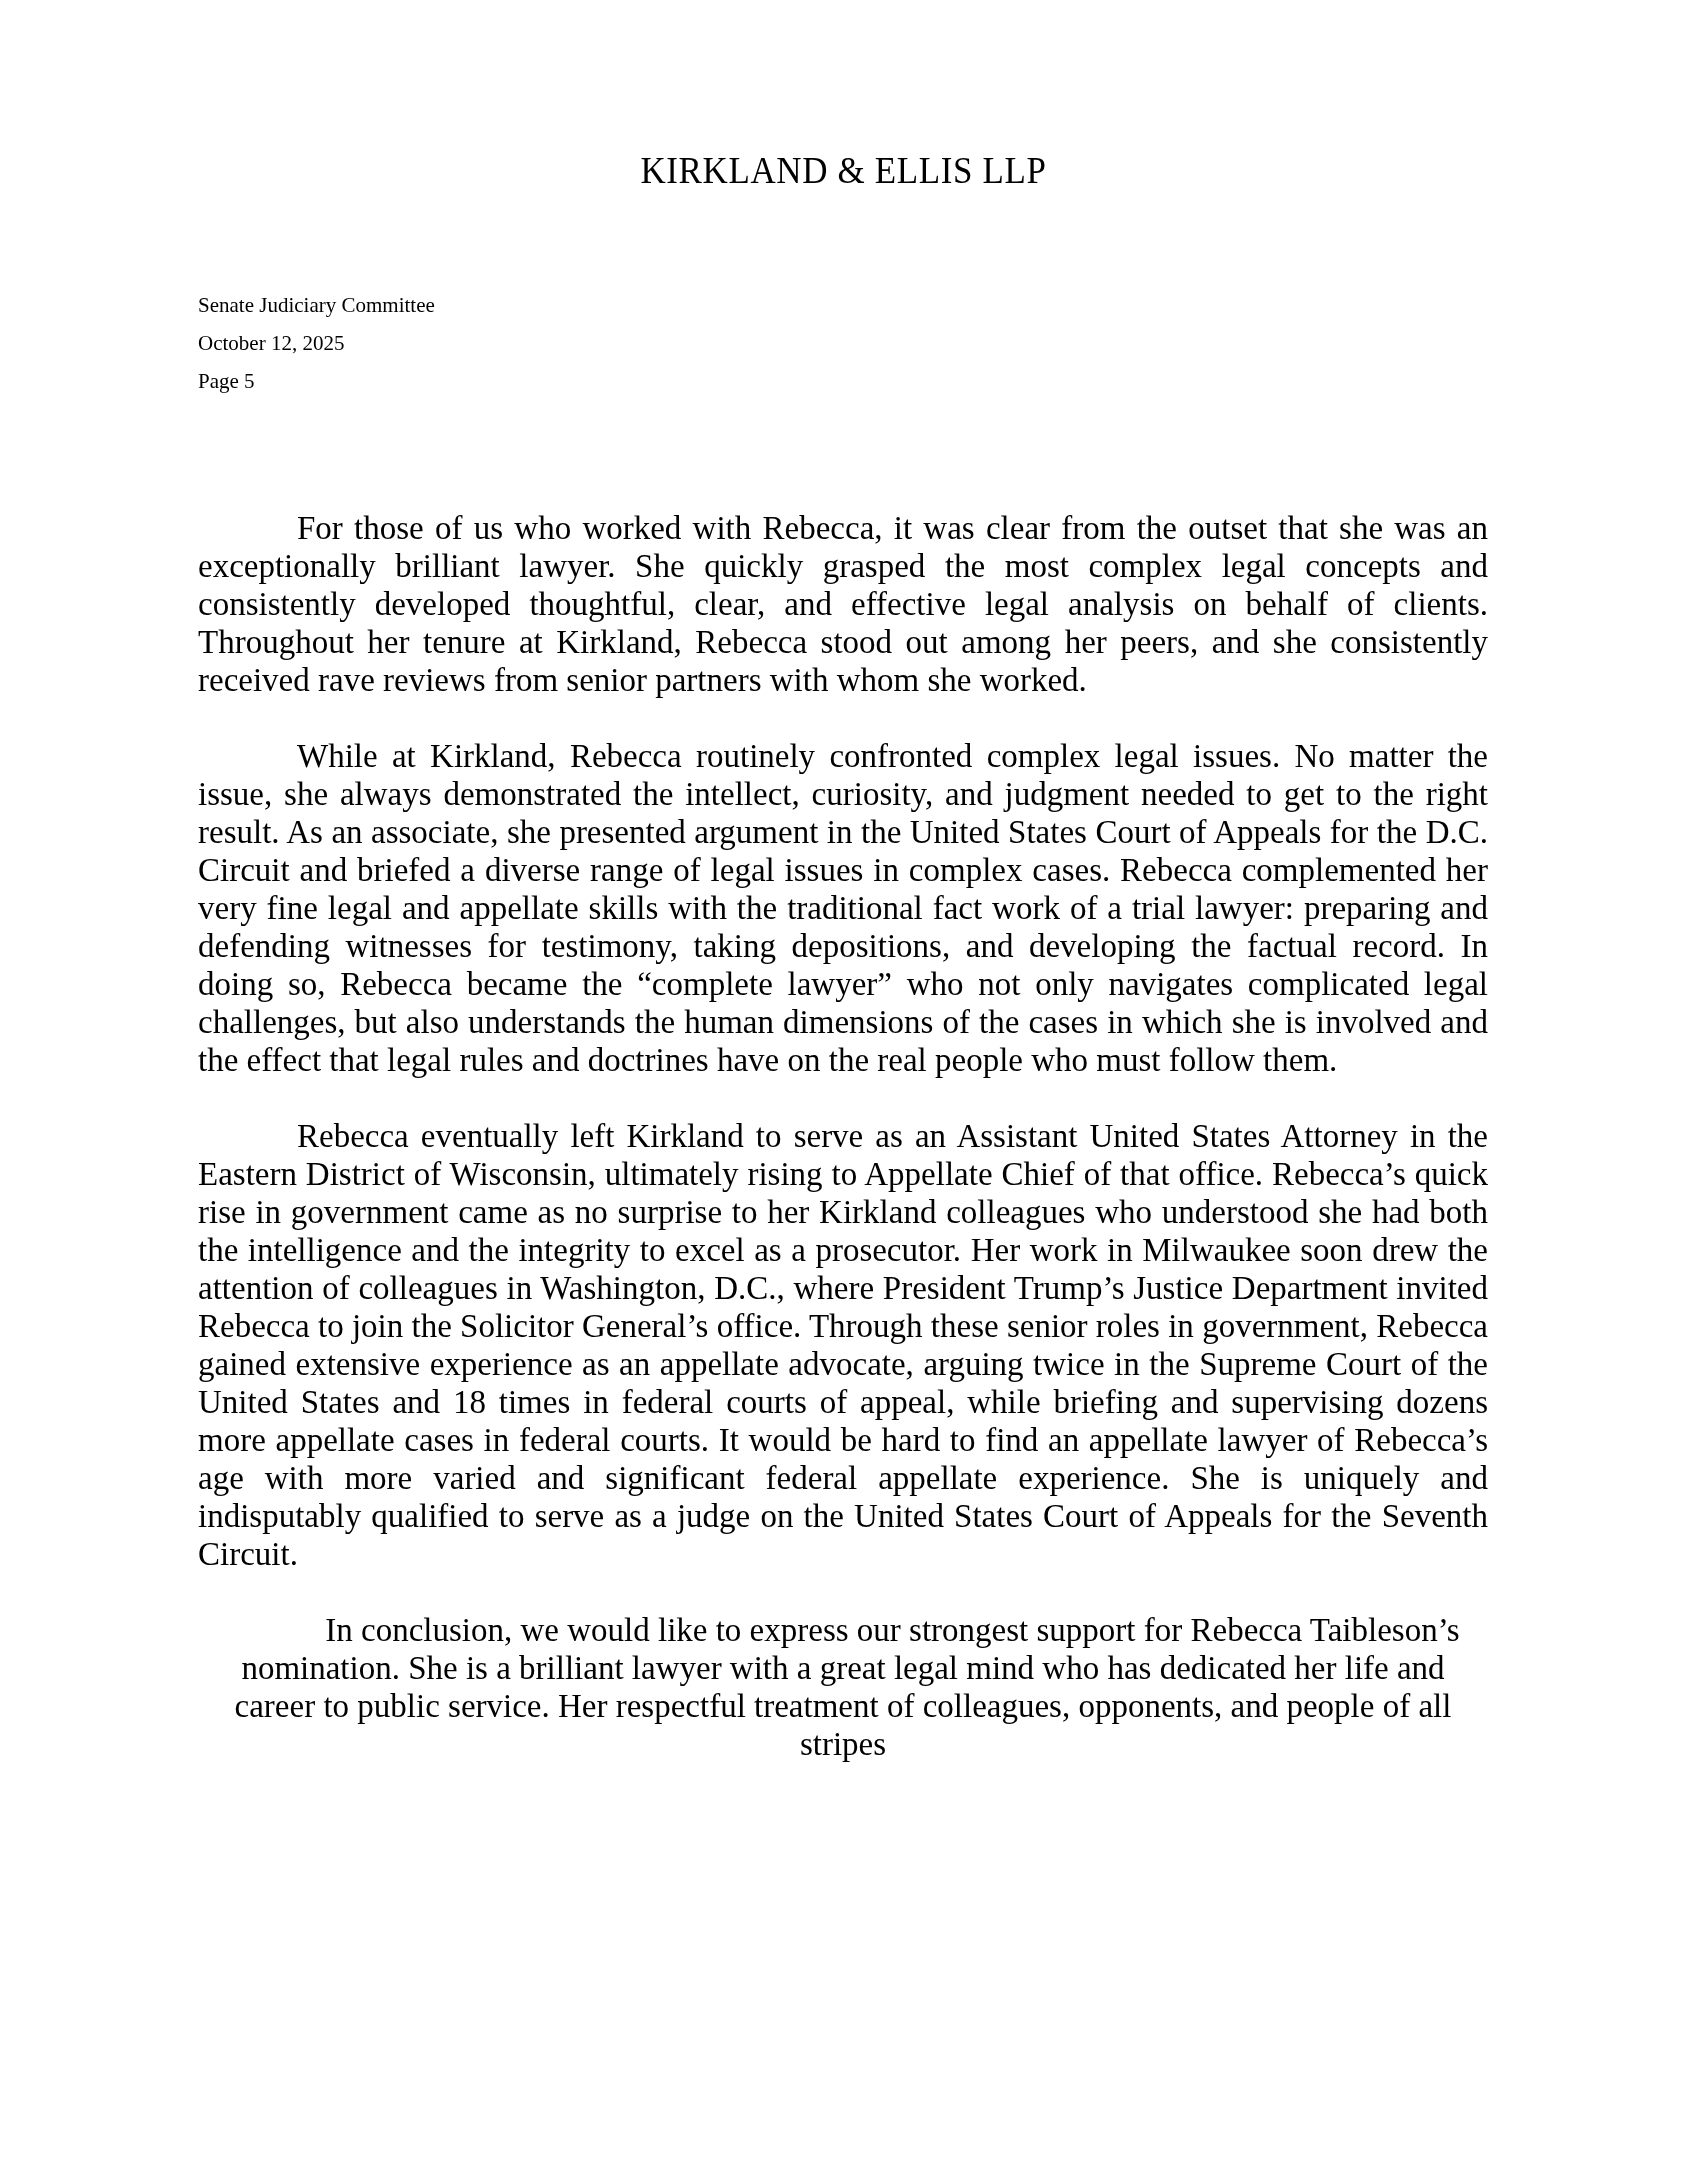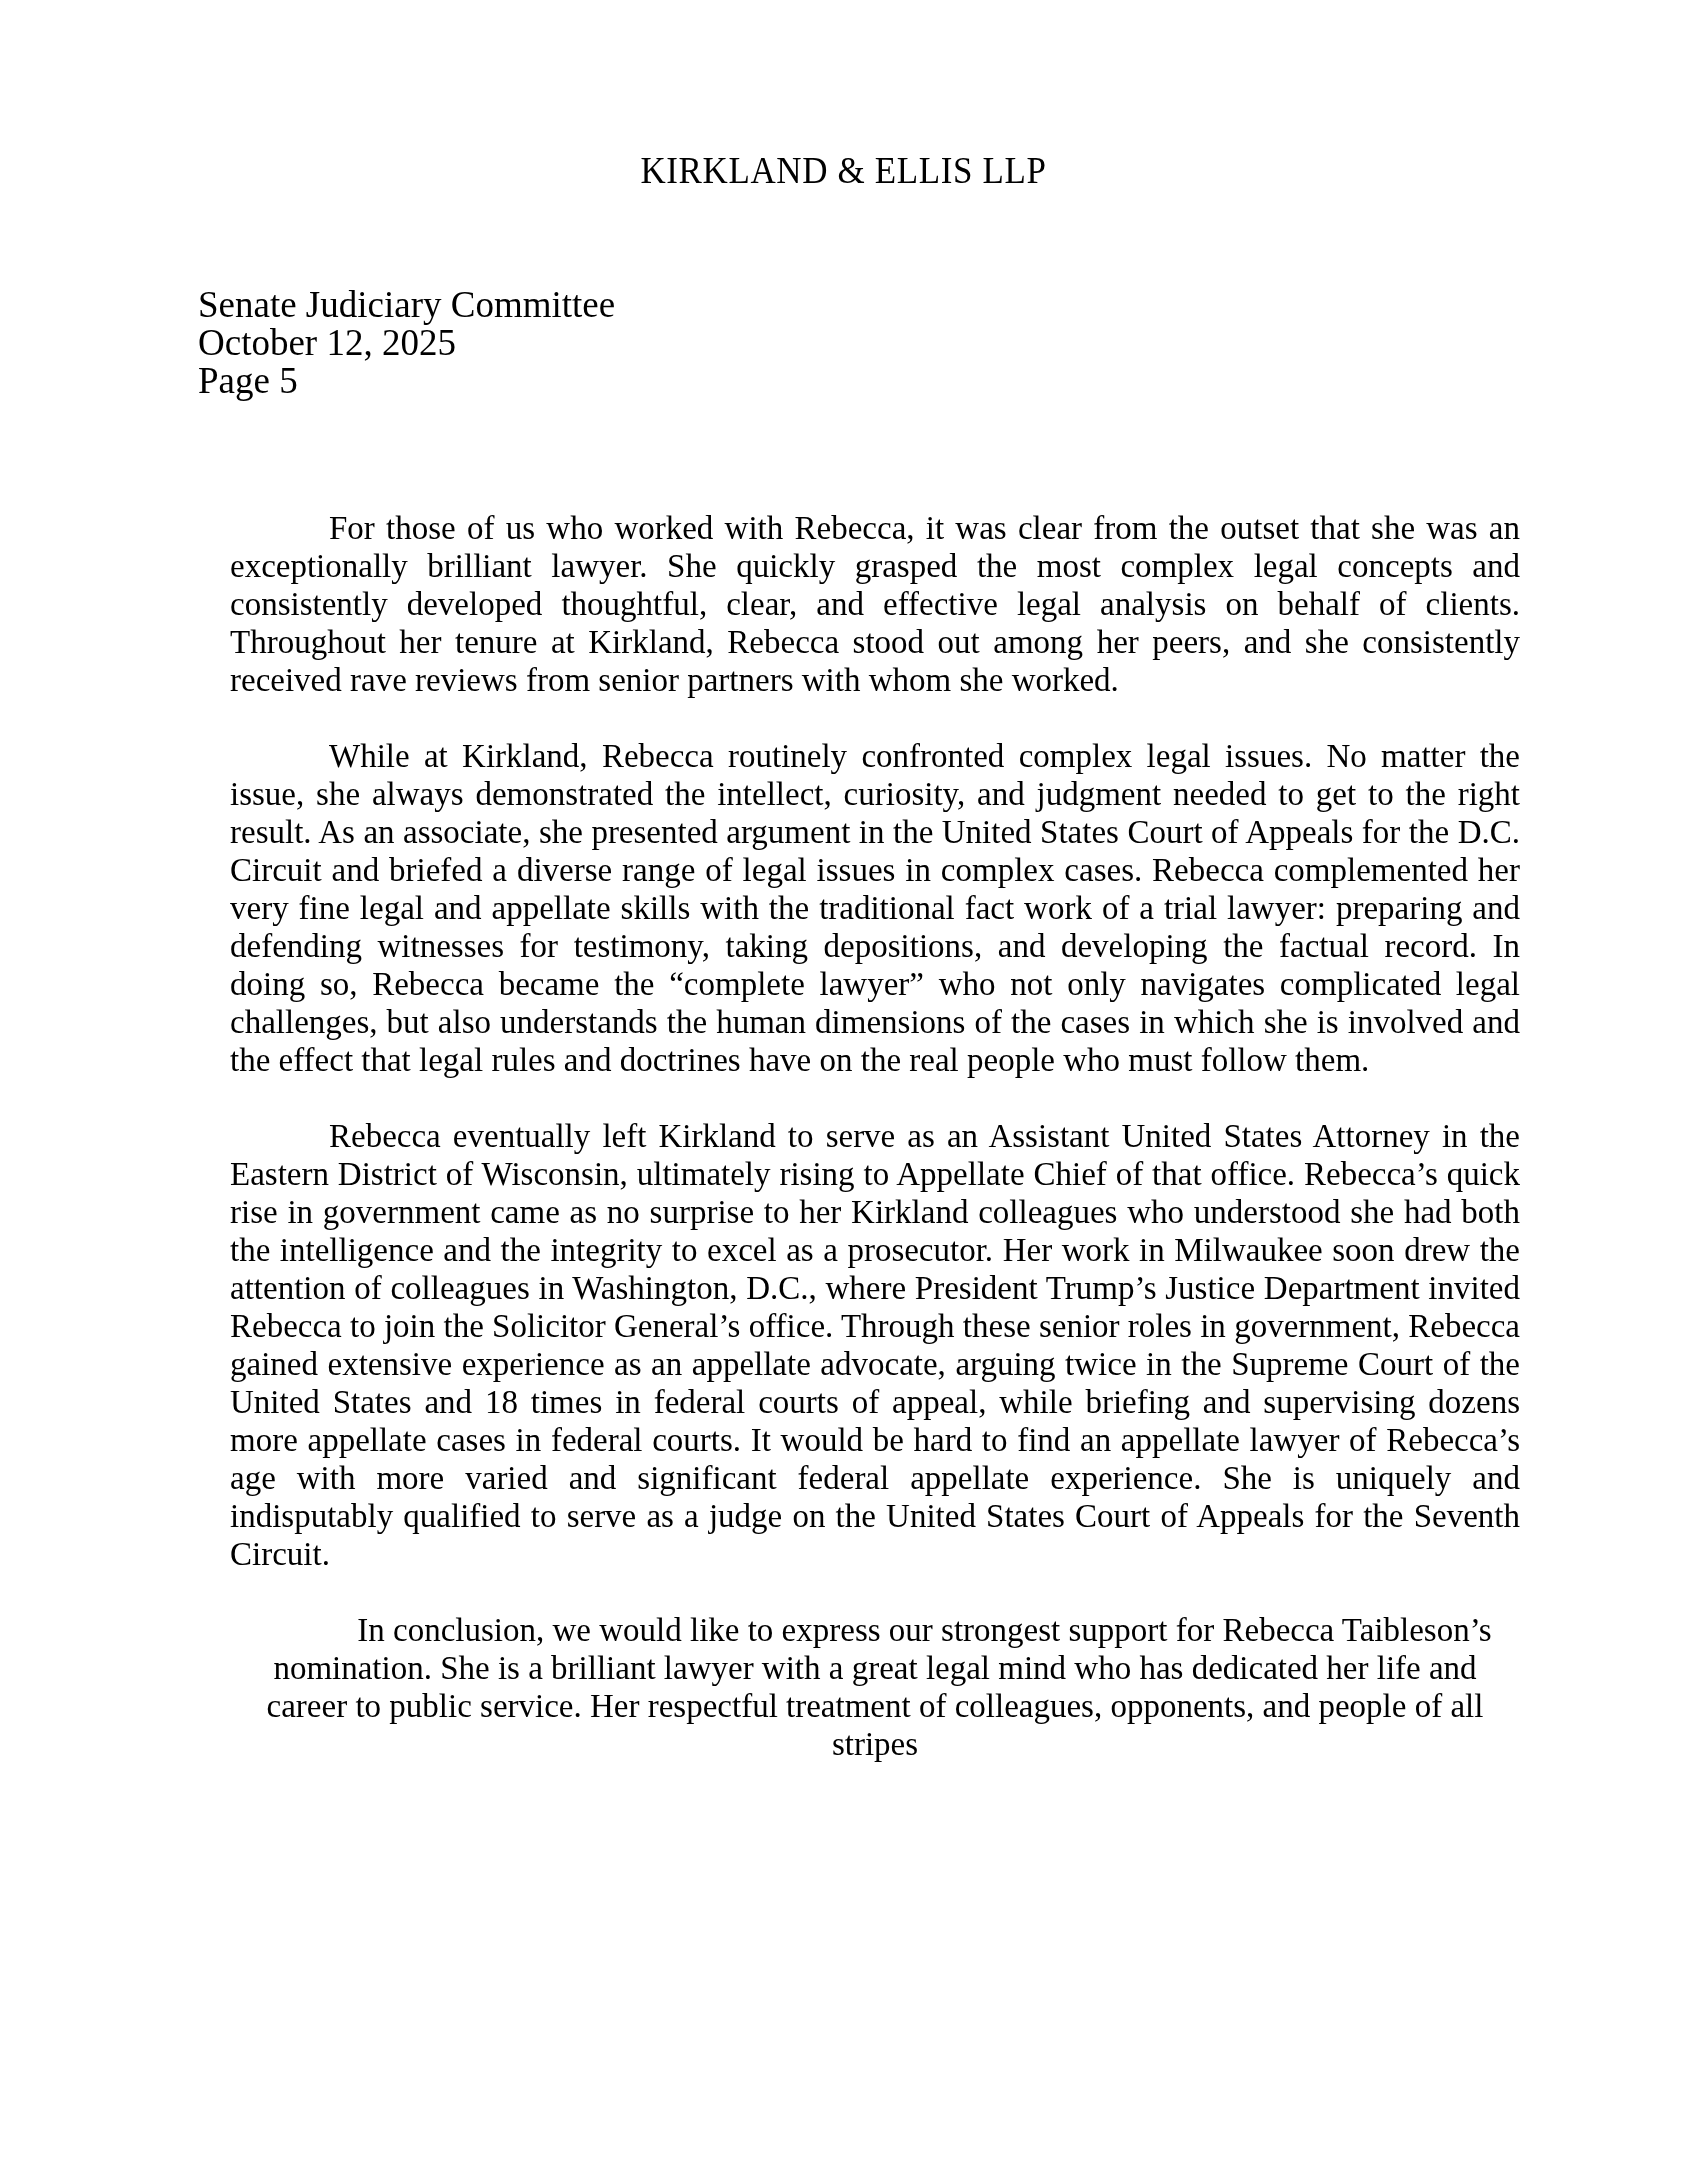--- a/index.html
+++ b/index.html
@@ -26,34 +26,33 @@
       letter-spacing: 0.7px;
       line-height: 1;
       transform: scaleX(0.92);
       transform-origin: center;
       color: #000;
     }
     .recipient-block {
       position: absolute;
       top: 286px;
       left: 198px;
-      font-size: 37px;
+      font-size: 21px;
       line-height: 38px;
     }
     .recipient-block div {
       white-space: nowrap;
     }
     .body-text {
       position: absolute;
       top: 509px;
       left: 198px;
       width: 1290px;
       font-size: 33px;
       line-height: 38px;
-      margin-left: 32px;
     }
     .body-text p {
       margin: 0 0 38px 0;
       text-align: justify;
       text-indent: 99px;
     }
     .body-text p.last {
       text-align: center;
     }
   </style>

